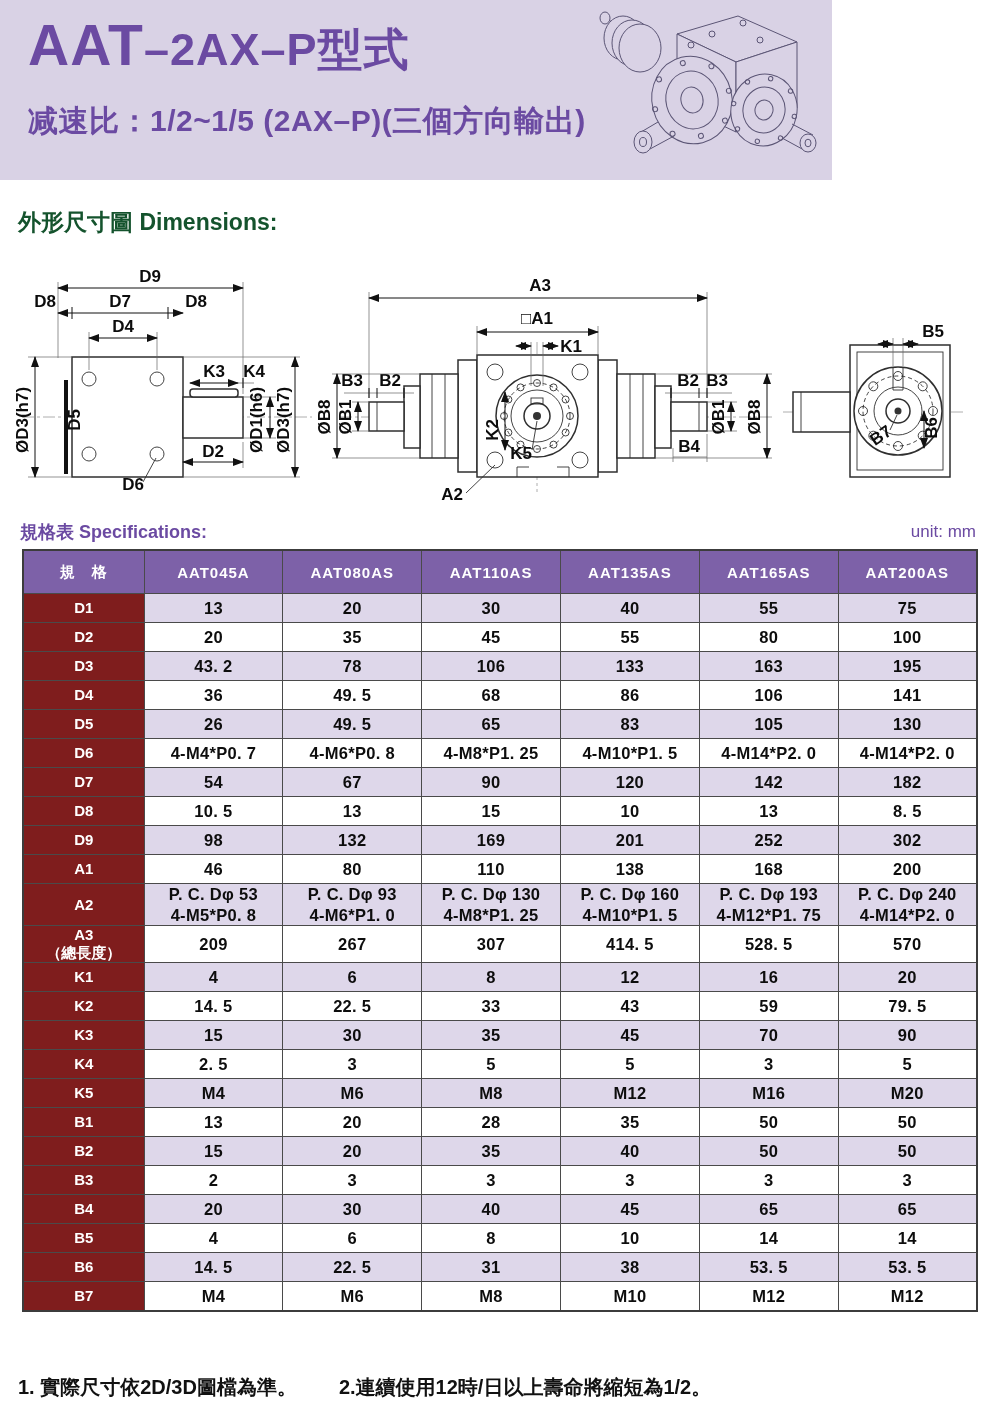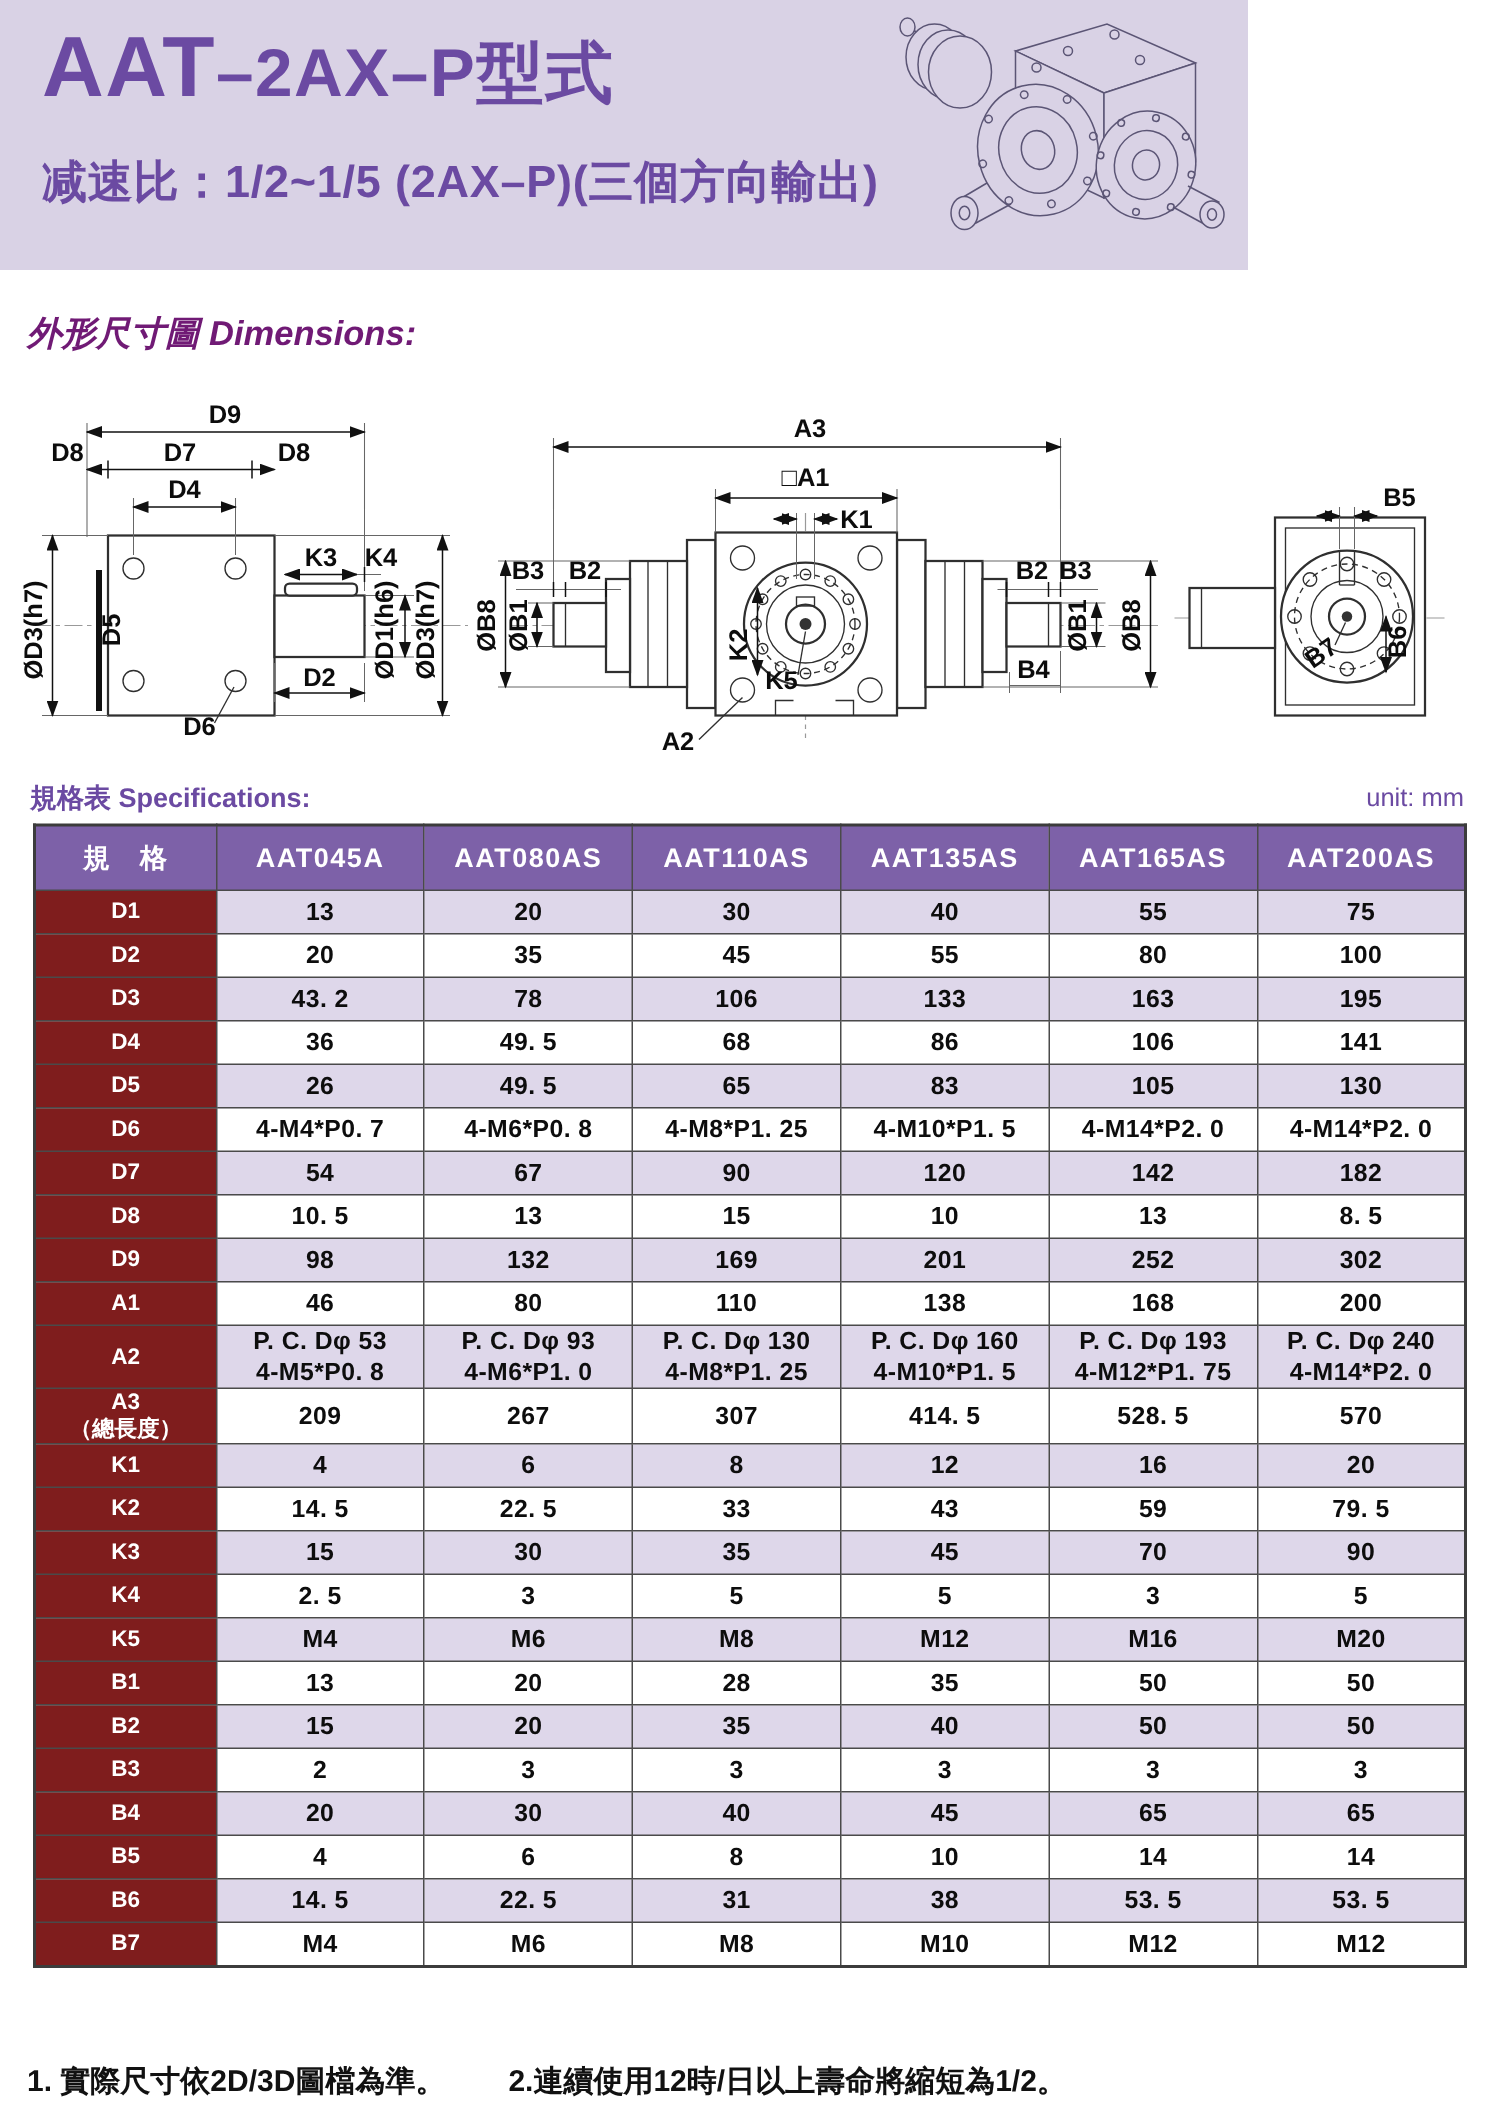--- a/index.html
+++ b/index.html
@@ -10,41 +10,41 @@
   
   .band{position:absolute;left:0;top:0;width:832px;height:180px;background:#d9d2e5;}
   .title{position:absolute;left:28px;top:12px;color:#6b4aa2;font-weight:bold;white-space:nowrap;}
   .title .t-main{font-size:57px;letter-spacing:1px;}
   .title .t-rest{font-size:45px;letter-spacing:1px;}
   .subtitle{position:absolute;left:28px;top:101px;color:#6b4aa2;font-weight:bold;
             font-size:30px;letter-spacing:0.5px;white-space:nowrap;}
   .product-art{position:absolute;right:8px;top:4px;}
 
   
-  .dims-heading{position:absolute;left:18px;top:207px;font-size:23px;font-weight:bold;color:#701a75;font-style:italic;}
+  .dims-heading{position:absolute;left:18px;top:207px;font-size:23px;font-weight:bold;color:#14532d;}
   .specs-heading{position:absolute;left:20px;top:520px;font-size:18px;font-weight:bold;color:#6b4aa2;}
   .unit-label{position:absolute;right:24px;top:522px;font-size:17px;font-weight:normal;color:#6b4aa2;}
 
   
   .diagram{position:absolute;left:0;top:262px;}
   .ol{stroke:#2f2f2f;stroke-width:1.5;fill:#fff;}
   .tl{stroke:#2f2f2f;stroke-width:0.9;fill:none;}
   .ext{stroke:#666;stroke-width:0.7;}
   .tk{stroke:#111;stroke-width:1;}
   .dim{stroke:#111;stroke-width:1;fill:none;marker-start:url(#ar);marker-end:url(#ar);}
   .cl{stroke:#999;stroke-width:0.8;stroke-dasharray:12 3 3 3;fill:none;}
   .lbl{font-size:17px;font-weight:bold;fill:#0c0c0c;}
 
   
   table.specs{position:absolute;left:22px;top:549px;width:956px;border-collapse:collapse;
               table-layout:fixed;border:2px solid #3c3c3c;}
   table.specs col.c0{width:121px;}
   table.specs th,table.specs td{border:1px solid #4a4a4a;text-align:center;vertical-align:middle;
               padding:0;white-space:pre-line;}
-  table.specs thead th{background:#7d61a8;color:#fff;font-size:18px;font-weight:bold;height:42px;letter-spacing:1px;}
+  table.specs thead th{background:#7d61a8;color:#fff;font-size:15px;font-weight:bold;height:42px;letter-spacing:1px;}
   table.specs tbody th{background:#7f1d1d;color:#fff;font-size:15px;font-weight:bold;height:28px;line-height:1.2;}
   table.specs tbody td{font-size:16.5px;font-weight:bold;color:#0d0d0d;height:28px;letter-spacing:0.3px;line-height:1.25;}
   table.specs tbody tr.shade td{background:#ded7ea;}
   table.specs tbody tr.plain td{background:#ffffff;}
 
   
   .notes{position:absolute;left:18px;top:1374px;font-size:20px;font-weight:bold;color:#111;white-space:nowrap;}
   .notes span{margin-right:42px;}
 </style>
 </head>

